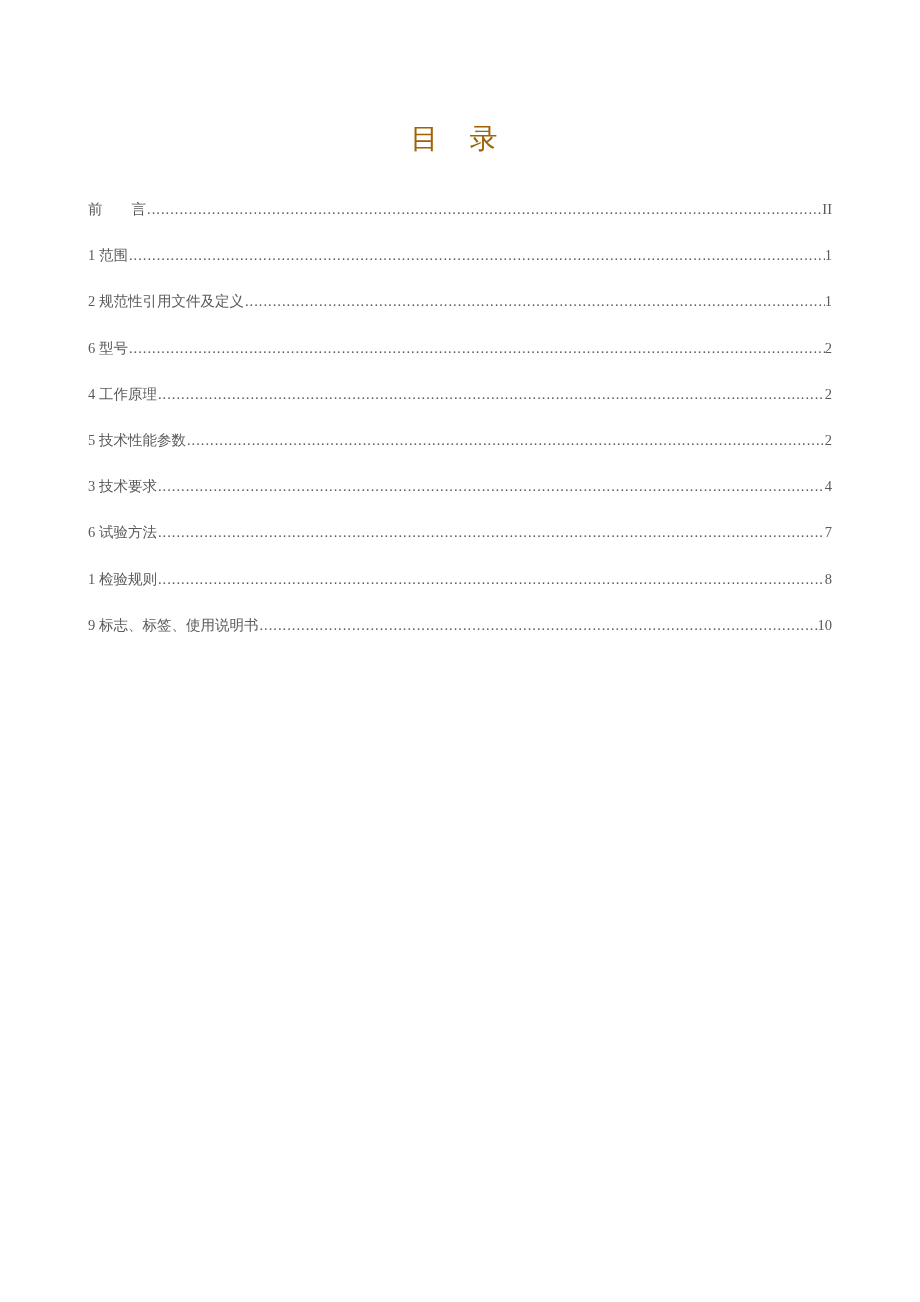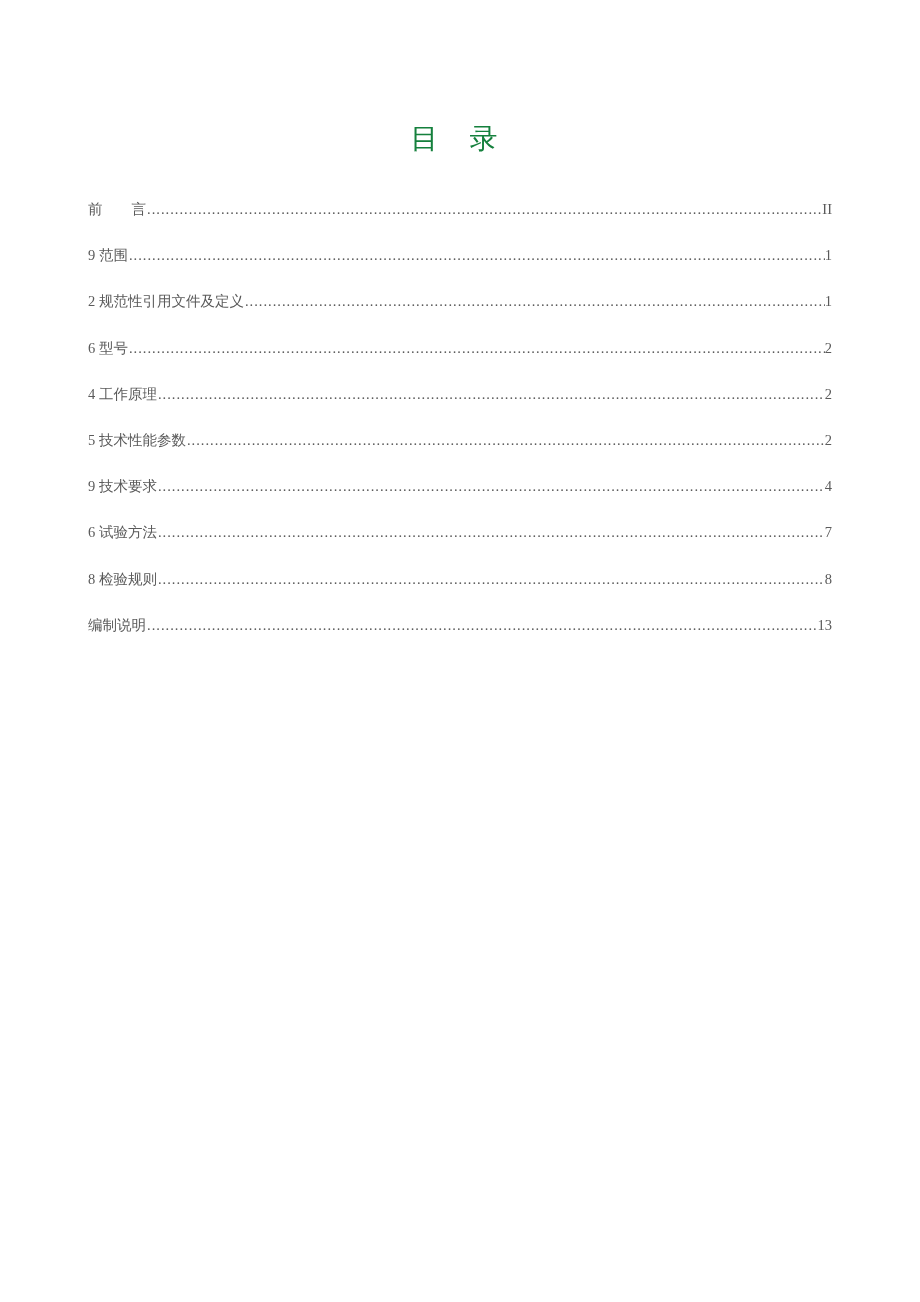--- a/index.html
+++ b/index.html
@@ -13,21 +13,21 @@
       height: 1302px;
       font-family: "SimSun", "宋体", serif;
       color: #565656;
       padding: 120px 88px 0 88px;
     }
     .title {
       text-align: center;
       font-size: 28px;
       letter-spacing: 12px;
       margin-bottom: 18px;
-      color: #15803d;
+      color: #a16207;
       font-weight: normal;
     }
     .toc {
       font-size: 14.5px;
       line-height: 1.6;
       color: #5a5a5a;
     }
     .toc-entry {
       display: flex;
       align-items: baseline;
@@ -56,21 +56,21 @@
 
 <h1 class="title">目 录</h1>
 
 <div class="toc">
   <div class="toc-entry">
     <span class="toc-label">前  言</span>
     <span class="toc-dots"></span>
     <span class="toc-page">II</span>
   </div>
   <div class="toc-entry">
-    <span class="toc-label">9 范围</span>
+    <span class="toc-label">1 范围</span>
     <span class="toc-dots"></span>
     <span class="toc-page">1</span>
   </div>
   <div class="toc-entry">
     <span class="toc-label">2 规范性引用文件及定义</span>
     <span class="toc-dots"></span>
     <span class="toc-page">1</span>
   </div>
   <div class="toc-entry">
     <span class="toc-label">6 型号</span>
@@ -81,32 +81,32 @@
     <span class="toc-label">4 工作原理</span>
     <span class="toc-dots"></span>
     <span class="toc-page">2</span>
   </div>
   <div class="toc-entry">
     <span class="toc-label">5 技术性能参数</span>
     <span class="toc-dots"></span>
     <span class="toc-page">2</span>
   </div>
   <div class="toc-entry">
-    <span class="toc-label">9 技术要求</span>
+    <span class="toc-label">3 技术要求</span>
     <span class="toc-dots"></span>
     <span class="toc-page">4</span>
   </div>
   <div class="toc-entry">
     <span class="toc-label">6 试验方法</span>
     <span class="toc-dots"></span>
     <span class="toc-page">7</span>
   </div>
   <div class="toc-entry">
-    <span class="toc-label">8 检验规则</span>
+    <span class="toc-label">1 检验规则</span>
     <span class="toc-dots"></span>
     <span class="toc-page">8</span>
   </div>
   <div class="toc-entry">
-    <span class="toc-label">编制说明</span>
+    <span class="toc-label">9 标志、标签、使用说明书</span>
     <span class="toc-dots"></span>
-    <span class="toc-page">13</span>
+    <span class="toc-page">10</span>
   </div>
 </div>
 
 </body></html>

